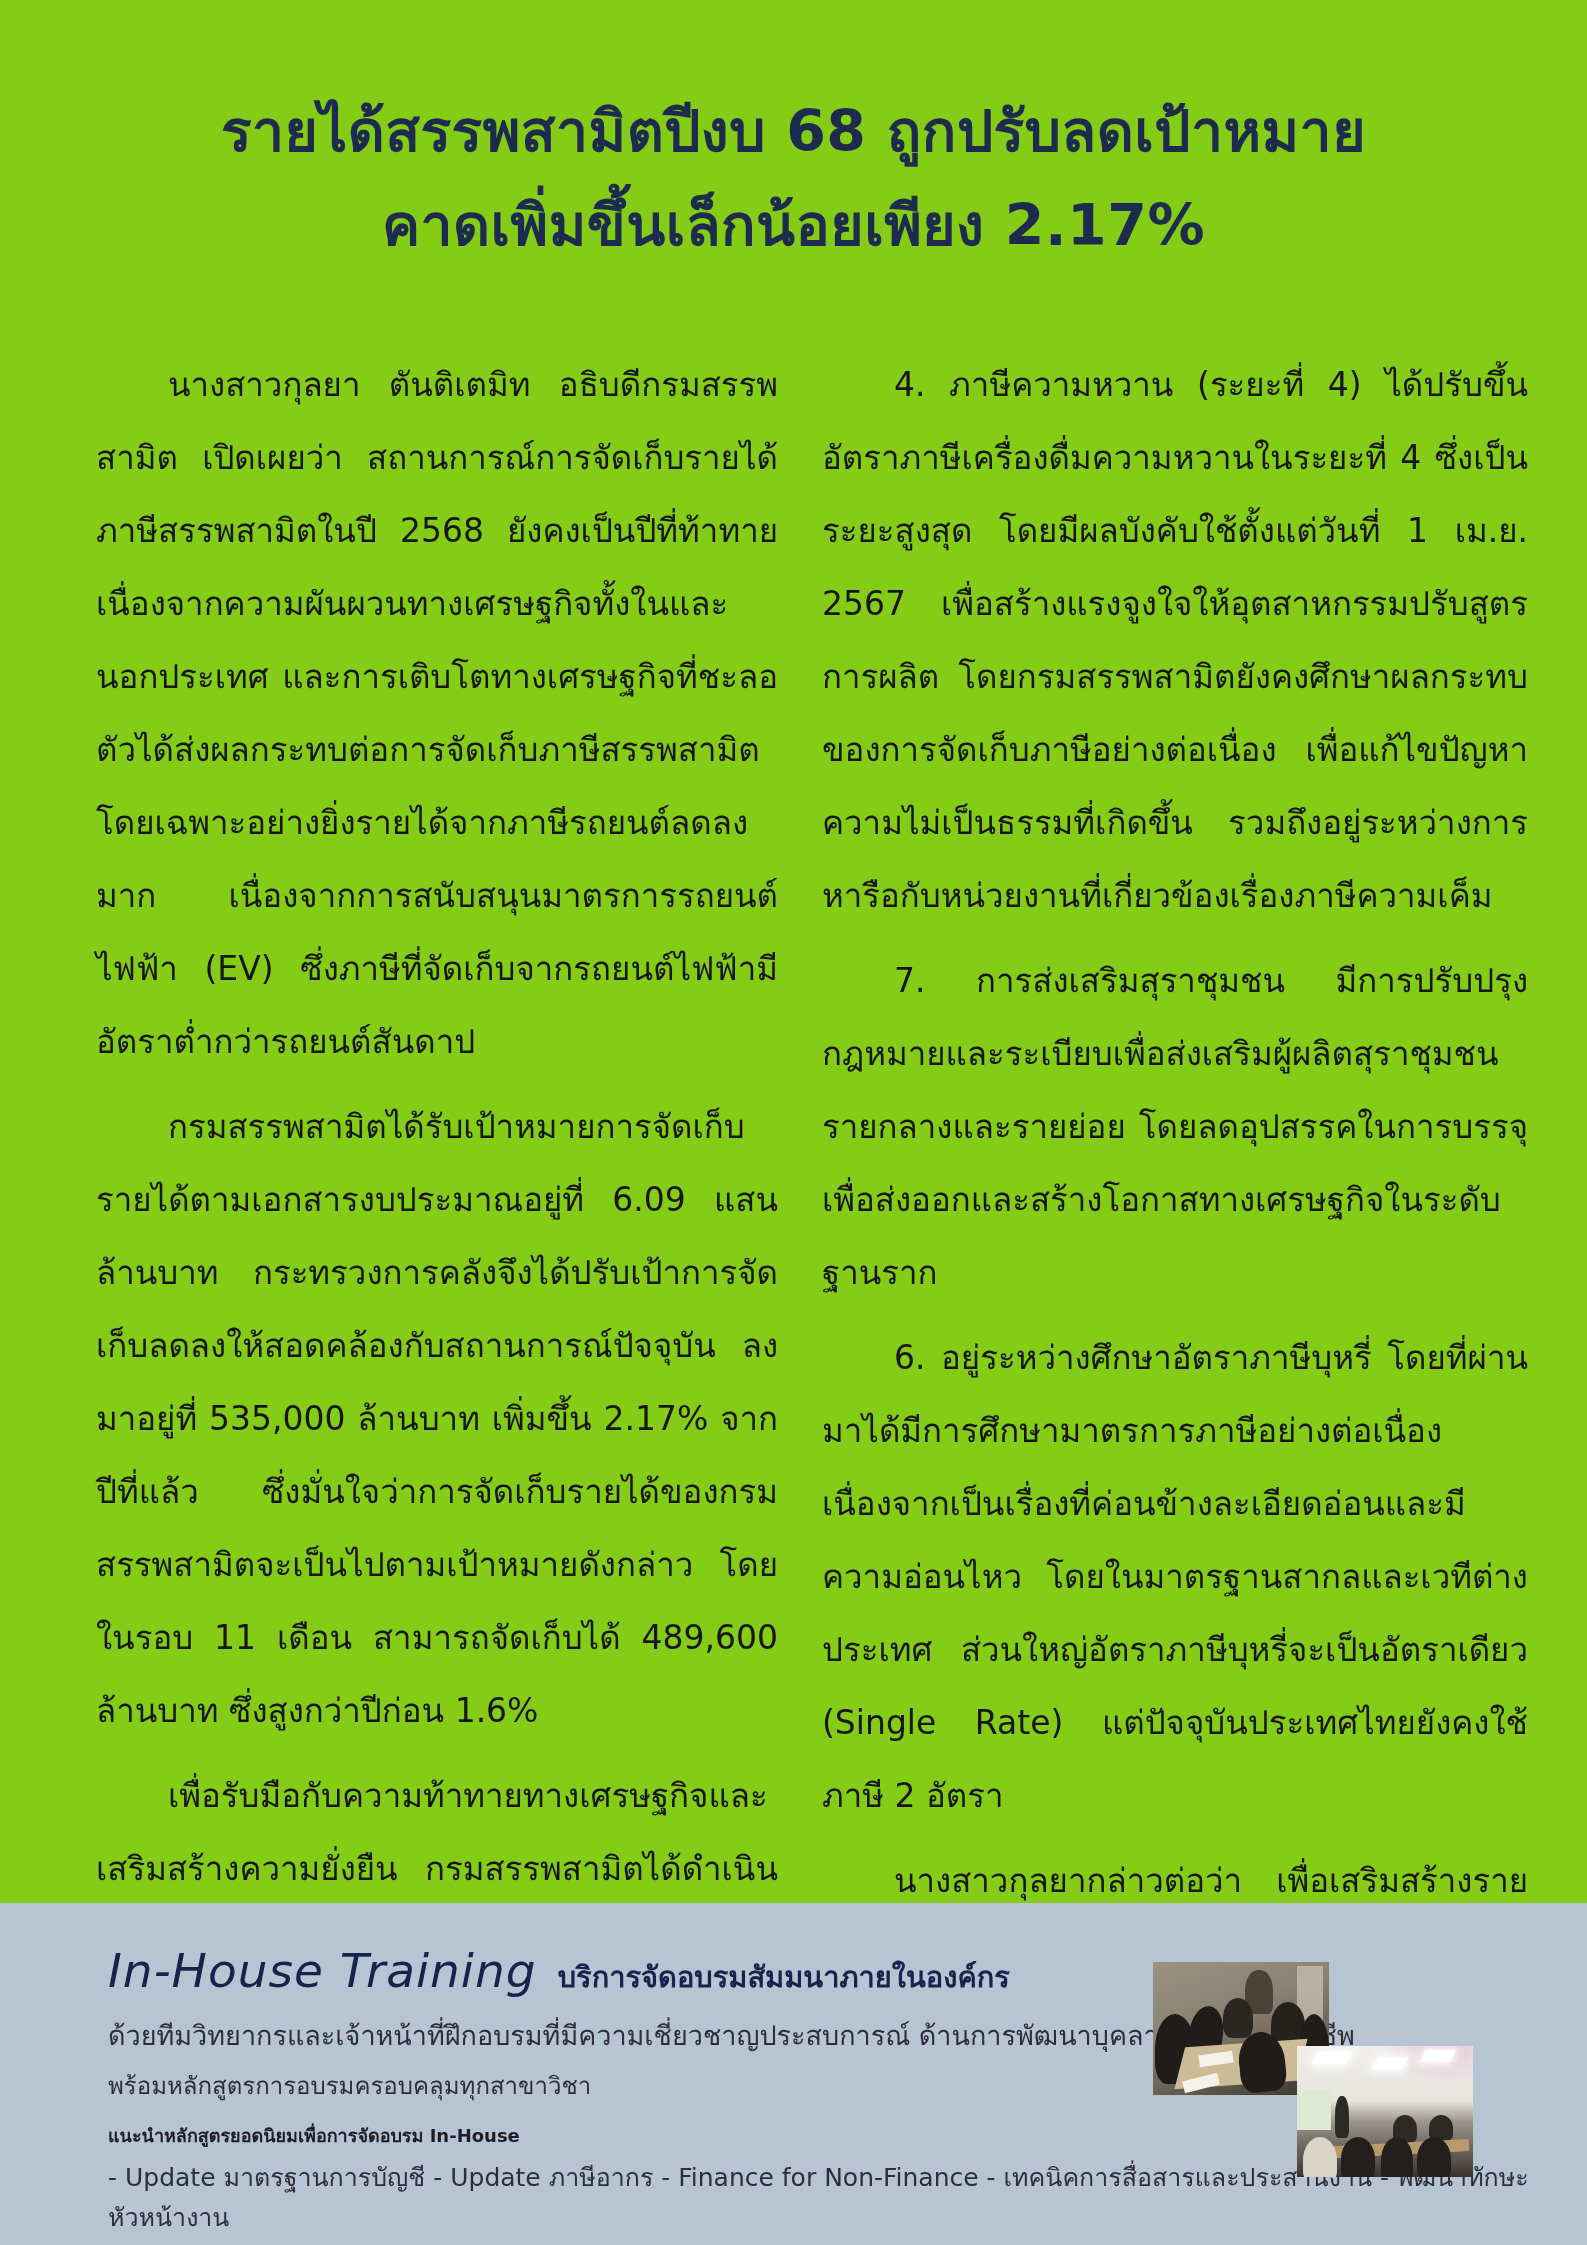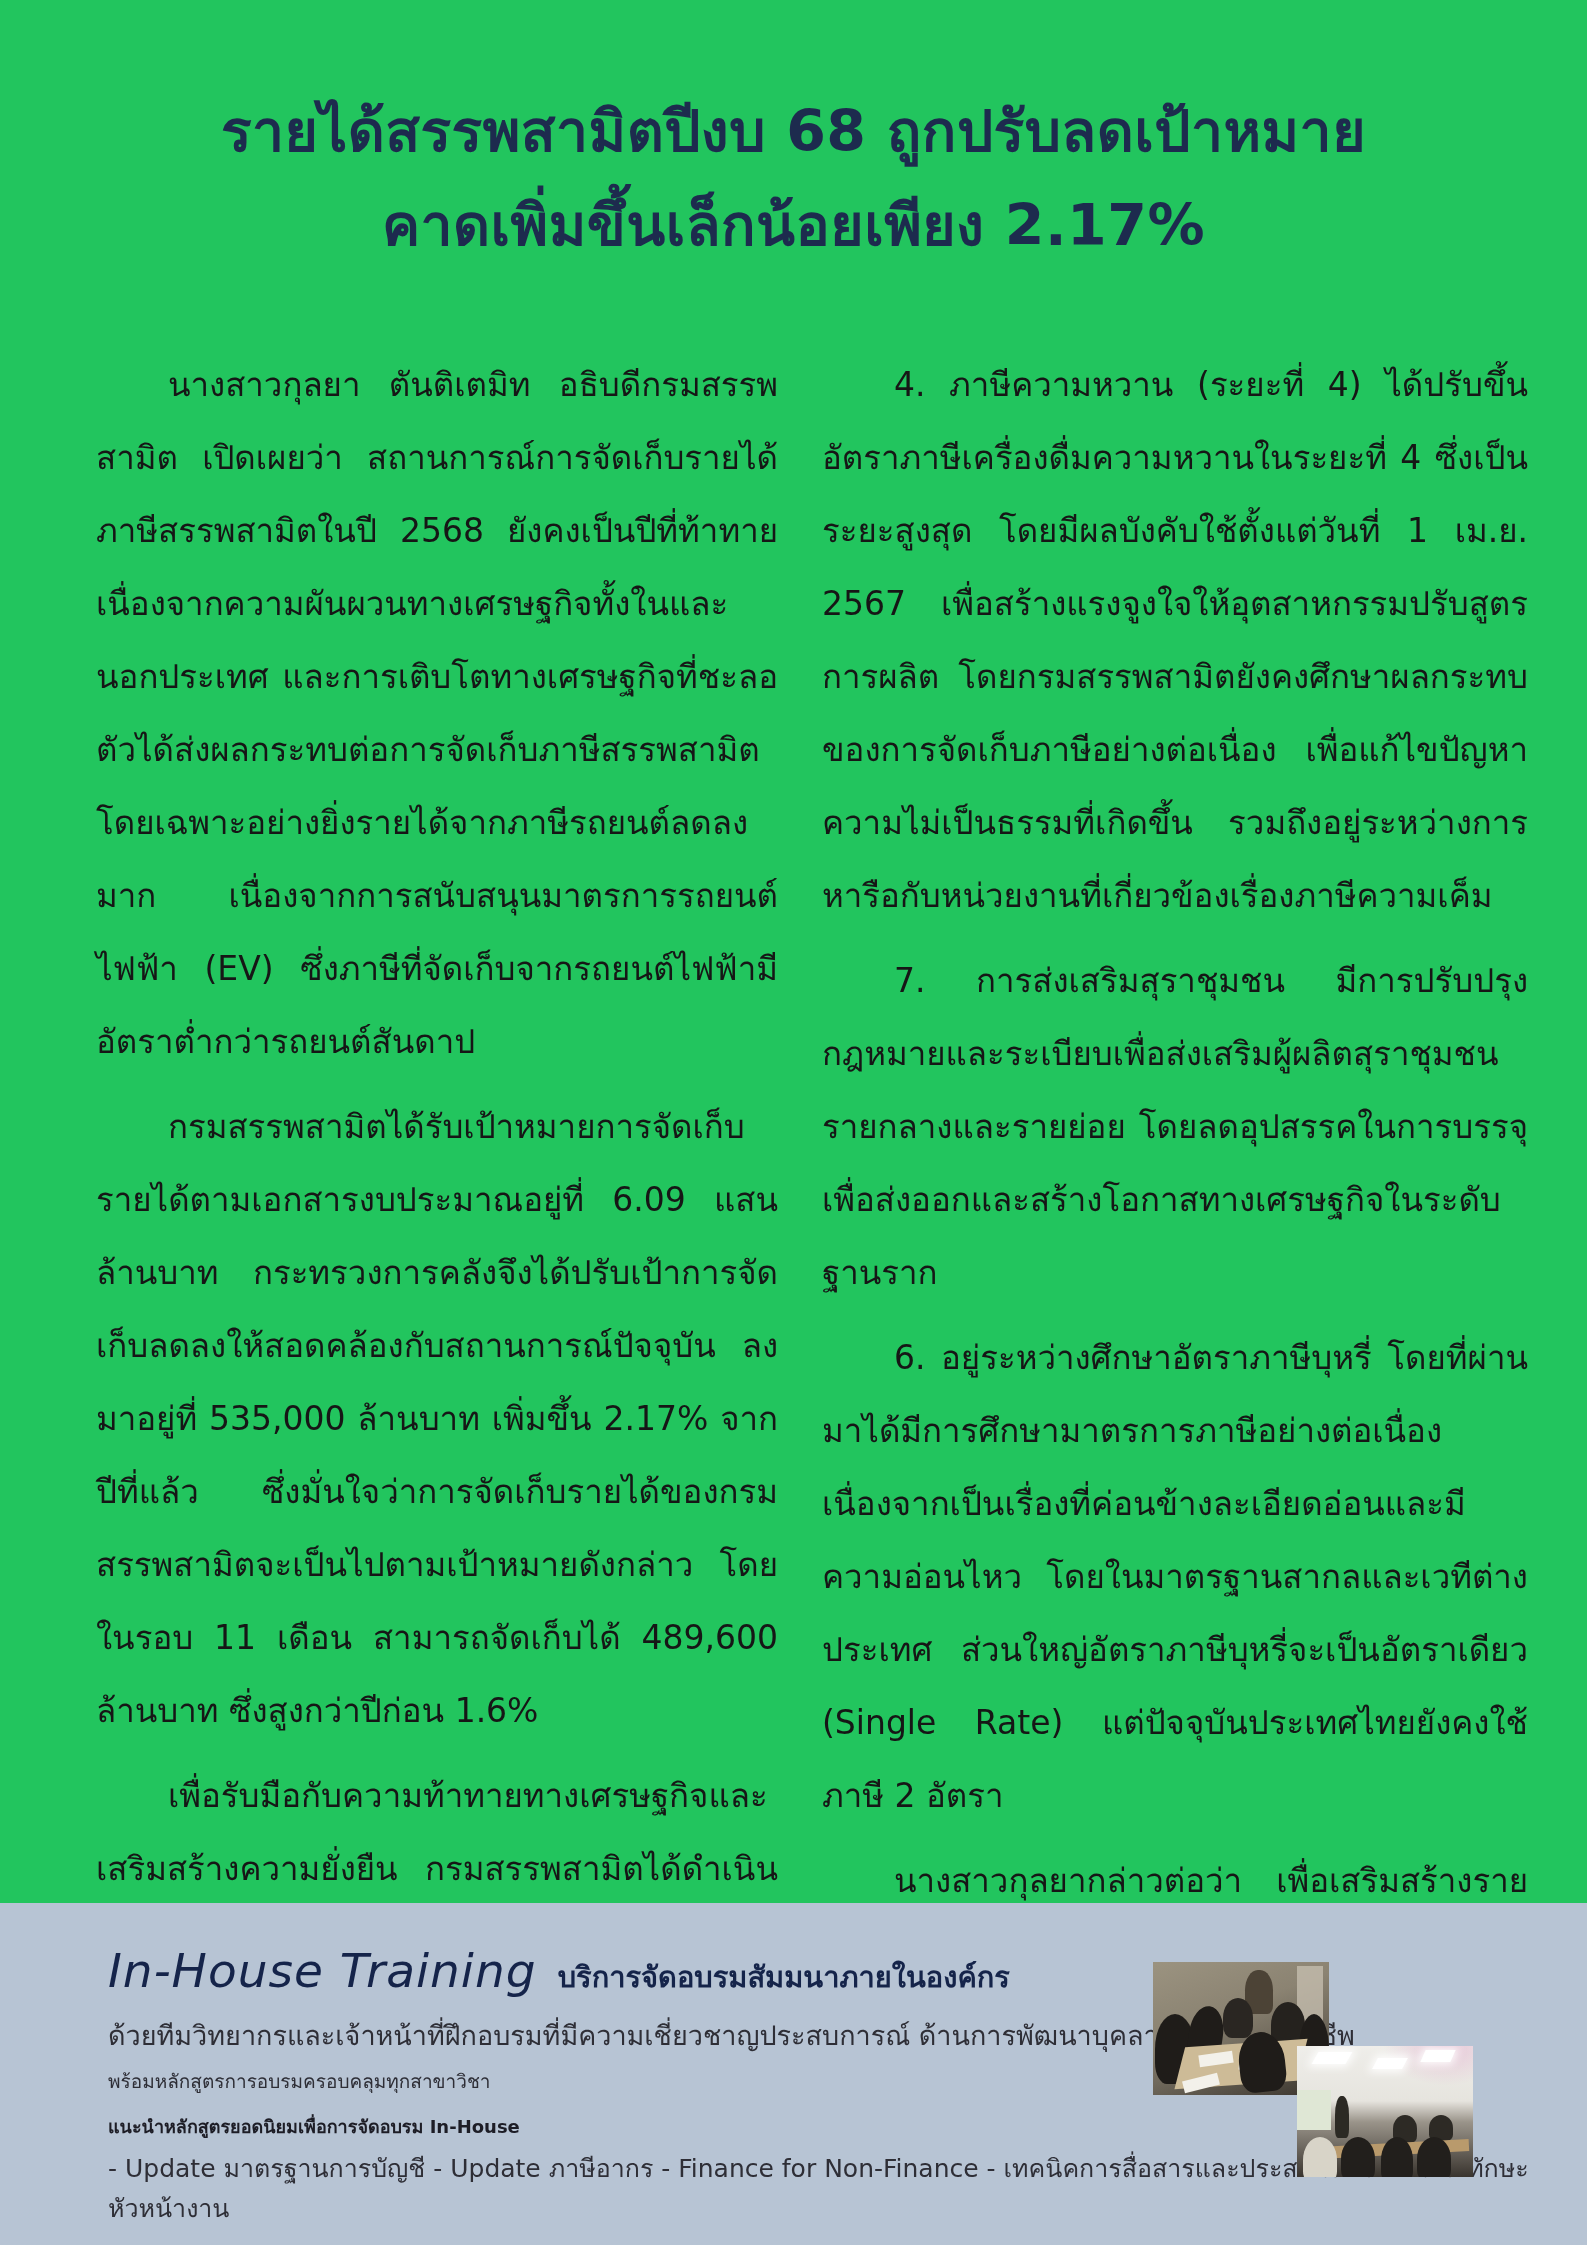--- a/index.html
+++ b/index.html
@@ -1,20 +1,20 @@
 <!DOCTYPE html>
 <html lang="th"><head>
 <meta charset="utf-8">
 <style>
   html,body{margin:0;padding:0;background:#e9e9e9;}
   .page{
     position:relative;
     width:1587px;height:2245px;
     margin:0 auto;
-    background:#22c55e;
+    background:#84cc16;
     font-family:"DejaVu Sans", sans-serif;
     overflow:hidden;
   }
   
   .headline{
     position:absolute;top:84px;left:0;right:0;
     text-align:center;
     color:#1d2b4e;
     font-weight:700;
     font-size:57px;
@@ -42,21 +42,21 @@
   .footer-inner{padding:40px 0 0 108px;color:#2e2e36;}
   .f-heading{white-space:nowrap;}
   .f-heading .en{
     font-size:47px;font-weight:400;font-style:italic;
     color:#15244a;letter-spacing:1px;
   }
   .f-heading .th{
     font-size:29px;font-weight:700;color:#15244a;margin-left:16px;
   }
   .f-desc{font-size:27px;margin-top:14px;}
-  .f-desc2{font-size:19px;margin-top:9px;}
+  .f-desc2{font-size:24px;margin-top:9px;}
   .f-bold{font-size:18px;font-weight:700;margin-top:16px;color:#1d1d26;}
   .f-course{font-size:25px;margin-top:7px;}
   
   .photo{position:absolute;overflow:hidden;}
   .photo-1{
     left:1153px;top:1962px;width:176px;height:133px;
     background:linear-gradient(160deg,#9b9380 0%,#8b8372 38%,#6f685b 62%,#39342d 100%);
     z-index:1;
   }
   .p1-frame{position:absolute;right:6px;top:4px;width:26px;height:70px;background:#c4bdae;opacity:.8;}

